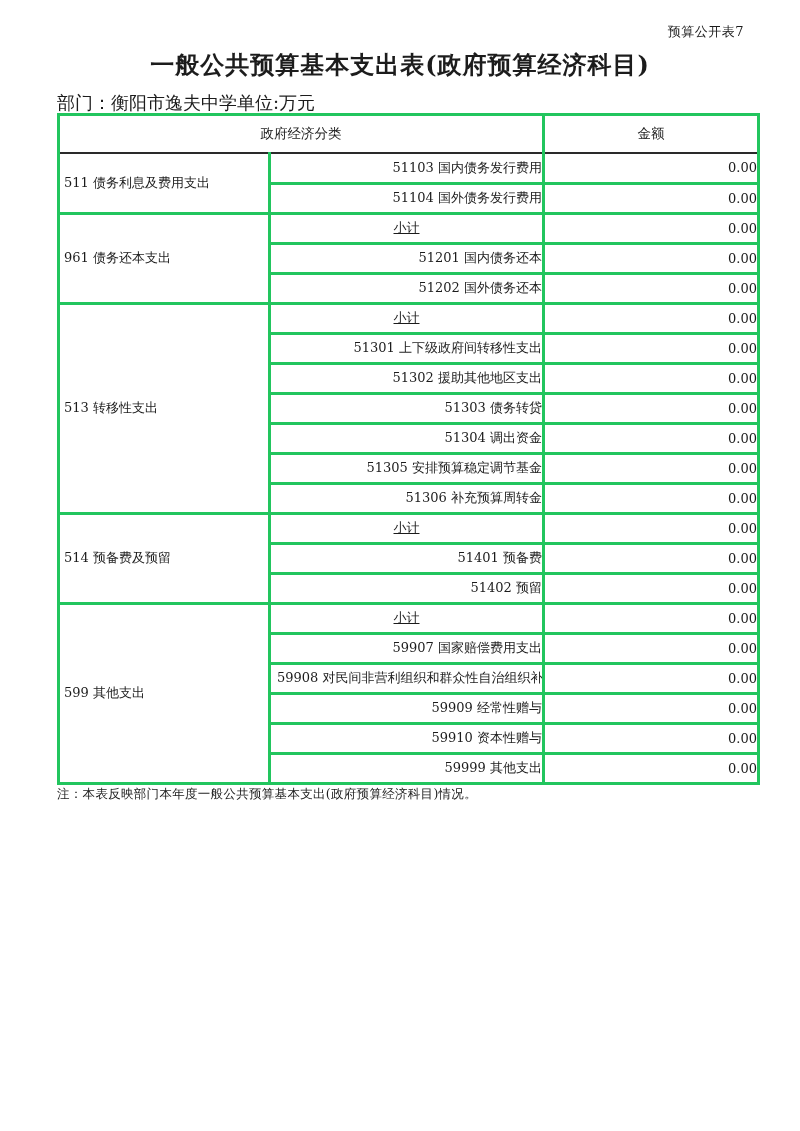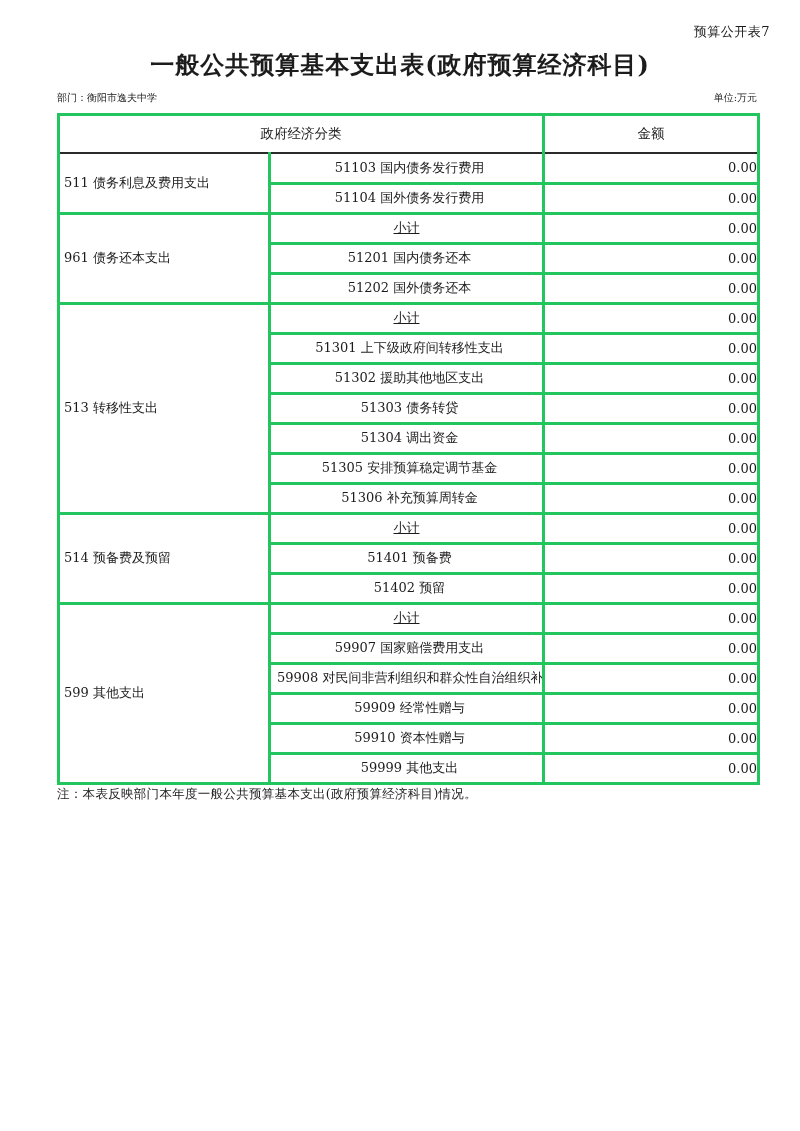--- a/index.html
+++ b/index.html
@@ -12,43 +12,42 @@
     width: 800px;
     height: 1131px;
     background: #ffffff;
     font-family: "DejaVu Serif", "Liberation Serif", serif;
     color: #1c1c1c;
     overflow: hidden;
   }
   .doc-label {
     position: absolute;
     top: 23px;
-    right: 30px;
+    right: 56px;
     font-size: 13px;
     letter-spacing: 0.5px;
   }
   .page-title {
     position: absolute;
     top: 49px;
     left: 0;
     width: 100%;
     text-align: center;
     font-size: 24px;
     font-weight: bold;
     letter-spacing: 1px;
   }
   .meta-row {
     position: absolute;
     top: 91px;
     left: 57px;
     width: 700px;
     display: flex;
-    justify-content: space-between;
     align-items: flex-end;
-    font-size: 10px;
+    font-size: 18px;
   }
   table.budget-table {
     position: absolute;
     left: 57px;
     top: 113px;
     width: 700px;
     border-collapse: collapse;
     table-layout: fixed;
     font-size: 13px;
     border: 2px solid #2a2a2a;
@@ -72,21 +71,21 @@
   }
   .budget-table tbody tr { height: 30px; }
   .budget-table tbody tr.group-start td { border-top: 2px solid #2a2a2a; }
   .budget-table td.group-cell {
     text-align: left;
     vertical-align: middle;
     padding-left: 4px;
     margin-left: 32px;
   }
   .budget-table td.item-cell {
-    text-align: center;
+    text-align: right;
     vertical-align: middle;
     padding-left: 6px;
   }
   .budget-table td.item-cell.subtotal {
     text-align: center;
     padding-left: 0;
     text-decoration: underline;
   }
   .budget-table td.amount-cell {
     text-align: right;

